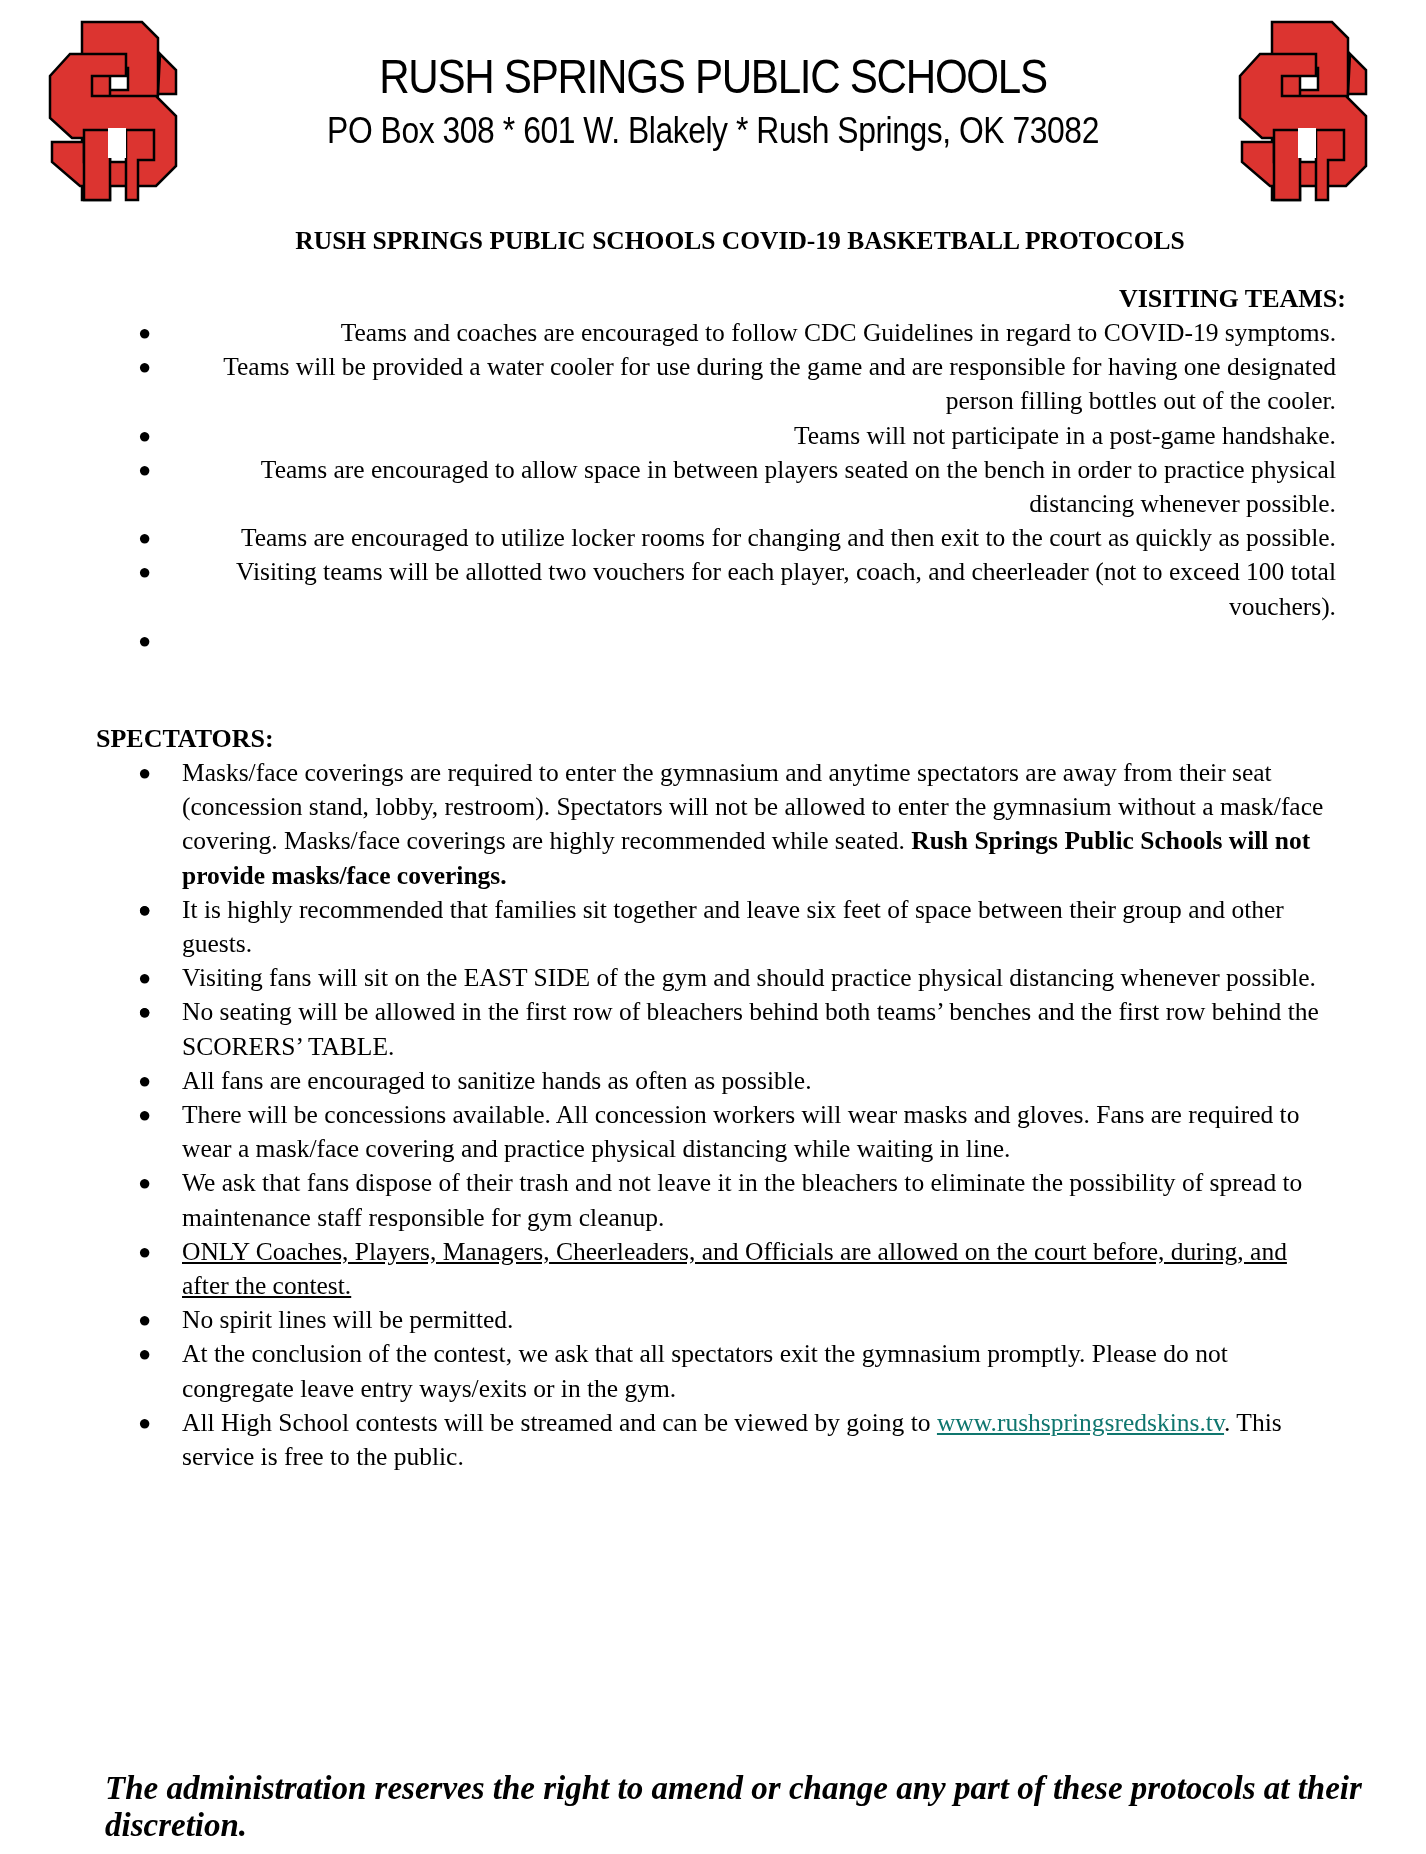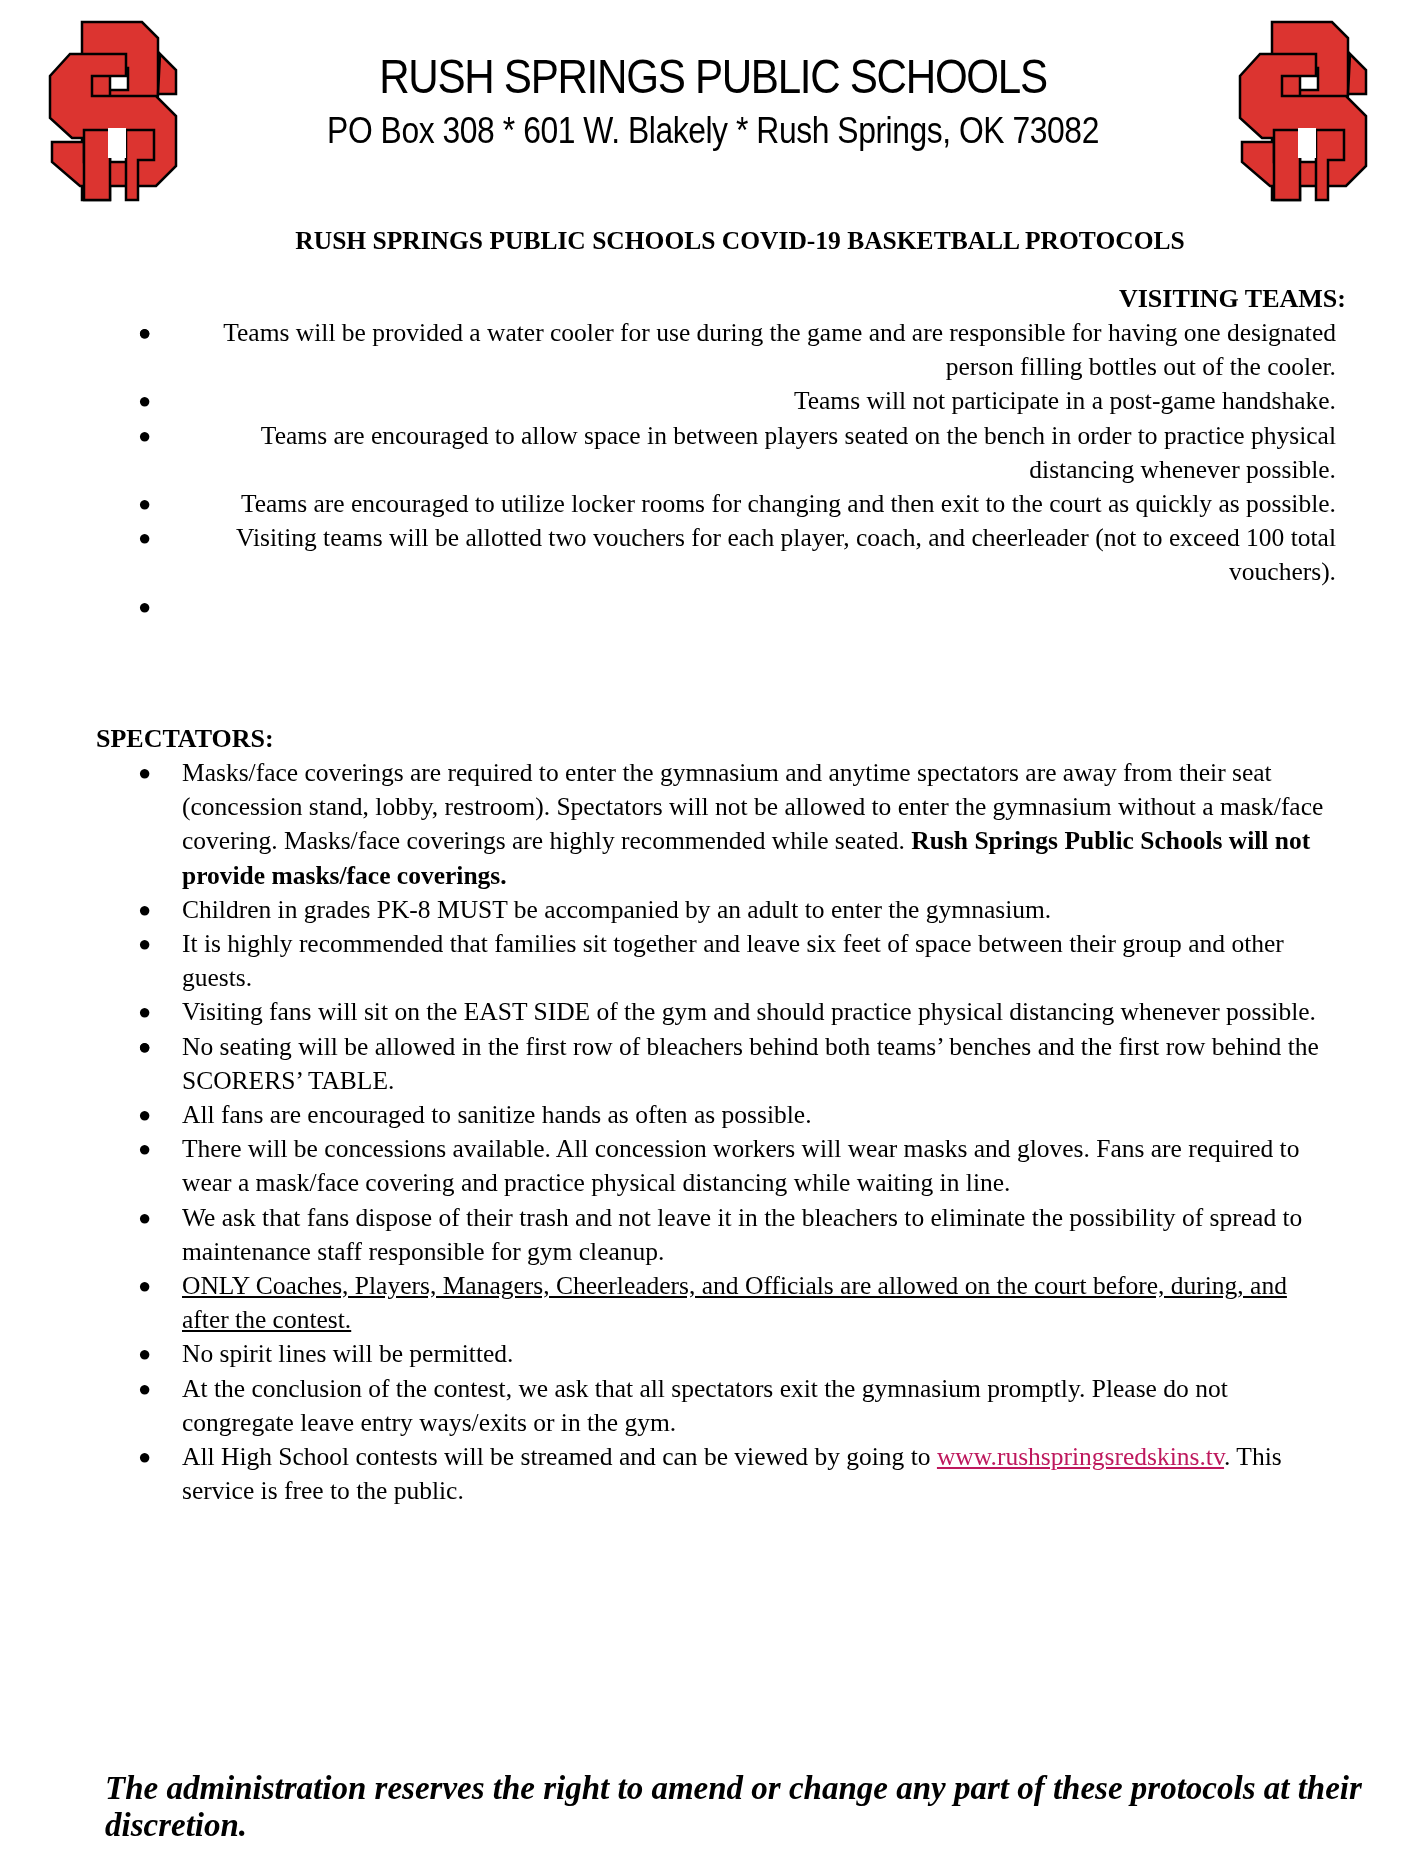--- a/index.html
+++ b/index.html
@@ -32,21 +32,21 @@
   .section li {
     position: relative; padding-left: 86px; font-size: 25.5px; line-height: 34.2px;
     width: 1240px; box-sizing: border-box;
   }
   .section li .bullet {
     position: absolute; left: 42px; top: 0; font-size: 22px; line-height: 34.2px;
   }
   .section li .txt { display: inline; }
   .bold { font-weight: bold; }
   .underline { text-decoration: underline; }
-  .link { color: #be185d; text-decoration: underline; }
+  .link { color: #0f766e; text-decoration: underline; }
   #visiting { top: 282px; text-align: right; }
   #spectators { top: 722px; }
   .footer-note {
     position: absolute; left: 105px; top: 1770px; font-weight: bold; font-size: 33px; font-style: italic;
   }
 </style>
 </head>
 <body>
 
 <svg class="logo left" viewBox="0 0 144 182">
@@ -76,35 +76,35 @@
 </svg>
 
 <div class="letterhead-title">RUSH SPRINGS PUBLIC SCHOOLS</div>
 <div class="letterhead-address">PO Box 308 * 601 W. Blakely * Rush Springs, OK 73082</div>
 
 <div class="doc-title">RUSH SPRINGS PUBLIC SCHOOLS COVID-19 BASKETBALL PROTOCOLS</div>
 
 <div class="section" id="visiting">
   <h2>VISITING TEAMS:</h2>
   <ul>
-    <li><span class="bullet">●</span></li>
+    <li><span class="bullet">●</span><span class="txt">Teams and coaches are encouraged to follow CDC Guidelines in regard to COVID-19 symptoms.</span></li>
     <li><span class="bullet">●</span><span class="txt">Teams will be provided a water cooler for use during the game and are responsible for having one designated person filling bottles out of the cooler.</span></li>
     <li><span class="bullet">●</span><span class="txt">Teams will not participate in a post-game handshake.</span></li>
     <li><span class="bullet">●</span><span class="txt">Teams are encouraged to allow space in between players seated on the bench in order to practice physical distancing whenever possible.</span></li>
     <li><span class="bullet">●</span><span class="txt">Teams are encouraged to utilize locker rooms for changing and then exit to the court as quickly as possible.</span></li>
     <li><span class="bullet">●</span><span class="txt">Visiting teams will be allotted two vouchers for each player, coach, and cheerleader (not to exceed 100 total vouchers).</span></li>
     <li><span class="bullet">●</span></li>
   </ul>
 </div>
 
 <div class="section" id="spectators">
   <h2>SPECTATORS:</h2>
   <ul>
     <li><span class="bullet">●</span><span class="txt">Masks/face coverings are required to enter the gymnasium and anytime spectators are away from their seat (concession stand, lobby, restroom). Spectators will not be allowed to enter the gymnasium without a mask/face covering. Masks/face coverings are highly recommended while seated. </span><span class="bold">Rush Springs Public Schools will not provide masks/face coverings.</span></li>
-    <li><span class="bullet">●</span><span class="txt">Children in grades PK-8 MUST be accompanied by an adult to enter the gymnasium.</span></li>
+    <li><span class="bullet">●</span></li>
     <li><span class="bullet">●</span><span class="txt">It is highly recommended that families sit together and leave six feet of space between their group and other guests.</span></li>
     <li><span class="bullet">●</span><span class="txt">Visiting fans will sit on the EAST SIDE of the gym and should practice physical distancing whenever possible.</span></li>
     <li><span class="bullet">●</span></li>
     <li><span class="bullet">●</span><span class="txt">No seating will be allowed in the first row of bleachers behind both teams’ benches and the first row behind the SCORERS’ TABLE.</span></li>
     <li><span class="bullet">●</span><span class="txt">All fans are encouraged to sanitize hands as often as possible.</span></li>
     <li><span class="bullet">●</span><span class="txt">There will be concessions available. All concession workers will wear masks and gloves. Fans are required to wear a mask/face covering and  practice physical distancing while waiting in line.</span></li>
     <li><span class="bullet">●</span><span class="txt">We ask that fans dispose of their trash and not leave it in the bleachers to eliminate the possibility of spread to maintenance staff responsible for gym cleanup.</span></li>
     <li><span class="bullet">●</span><span class="underline">ONLY Coaches, Players, Managers, Cheerleaders, and Officials are allowed on the court before, during, and after the contest.</span></li>
     <li><span class="bullet">●</span><span class="txt">No spirit lines will be permitted.</span></li>
     <li><span class="bullet">●</span><span class="txt">At the conclusion of the contest, we ask that all spectators exit the gymnasium promptly. Please do not congregate leave entry ways/exits or in the gym.</span></li>

